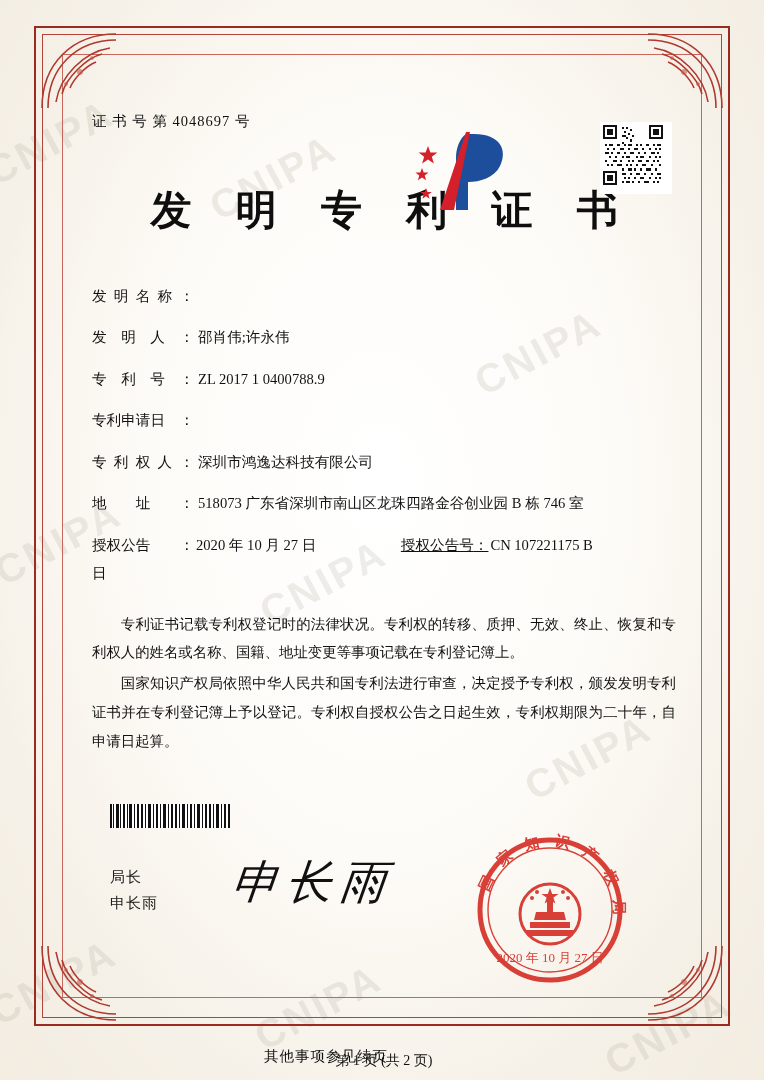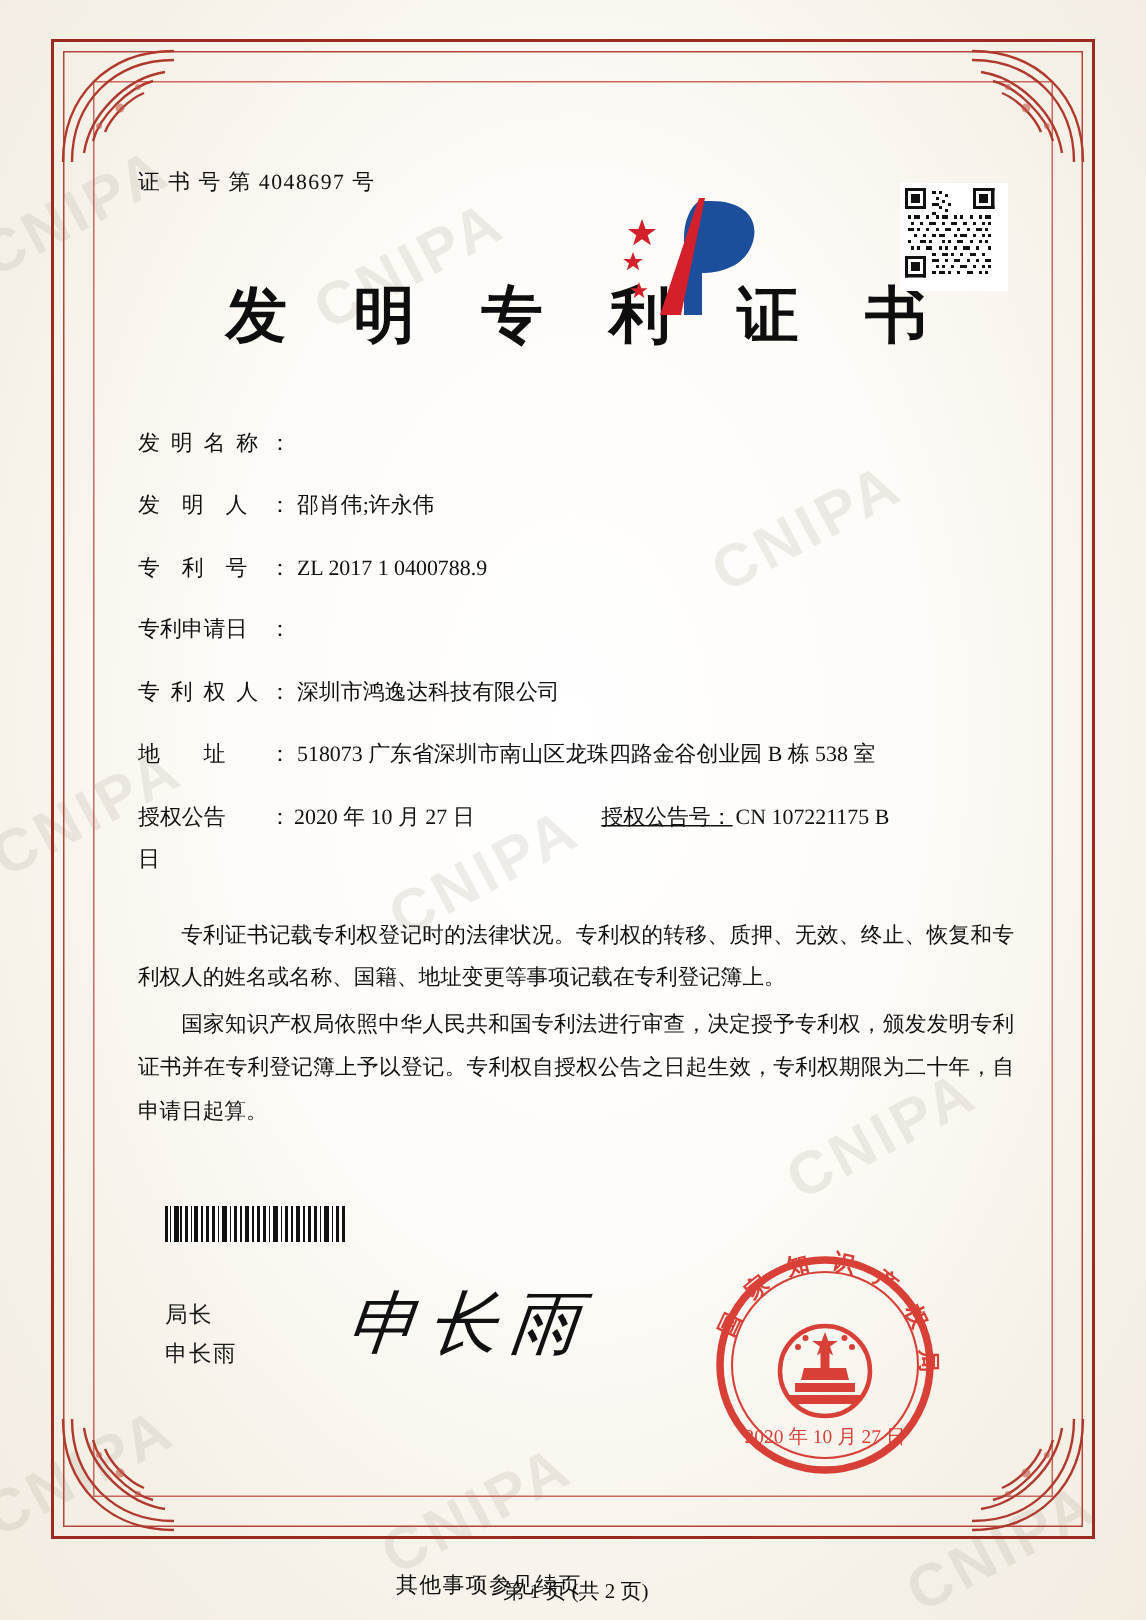--- a/index.html
+++ b/index.html
@@ -472,21 +472,21 @@
         </div>
         <div class="f-value">深圳市鸿逸达科技有限公司</div>
       </div>
 
       <div class="field">
         <div class="f-label">
           <span>地</span>
           <span>址</span>
           <span class="f-colon">：</span>
         </div>
-        <div class="f-value">518073 广东省深圳市南山区龙珠四路金谷创业园 B 栋 538 室</div>
+        <div class="f-value">518073 广东省深圳市南山区龙珠四路金谷创业园 B 栋 746 室</div>
       </div>
 
       <div class="row-two">
         <div class="half">
           <div class="lbl-5">
             <span>授权公告日</span>
             <span class="f-colon">：</span>
           </div>
           <div>2020 年 10 月 27 日</div>
         </div>

